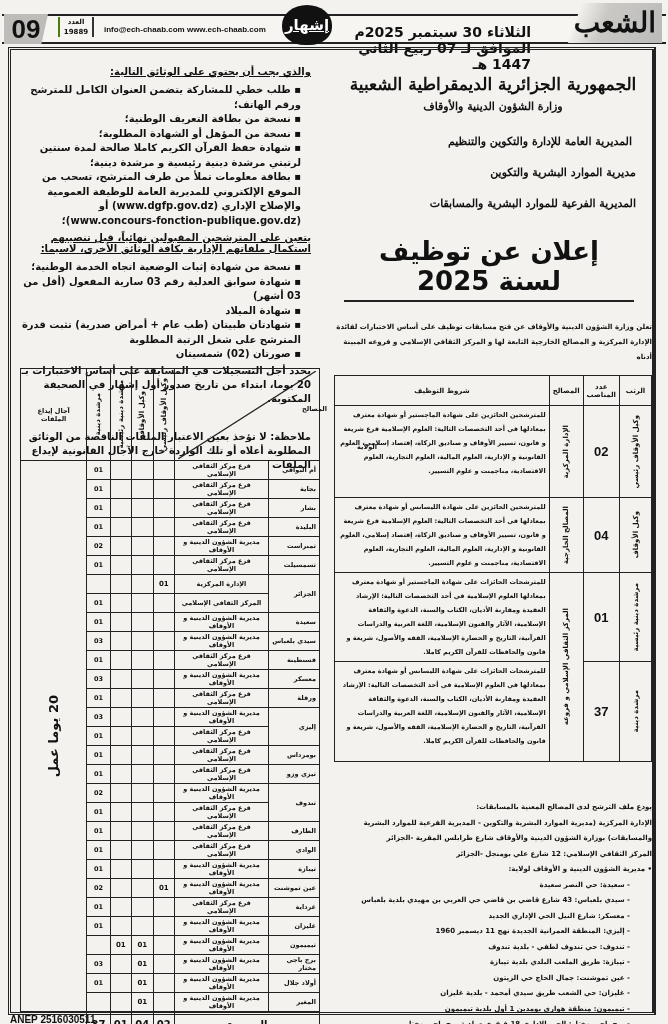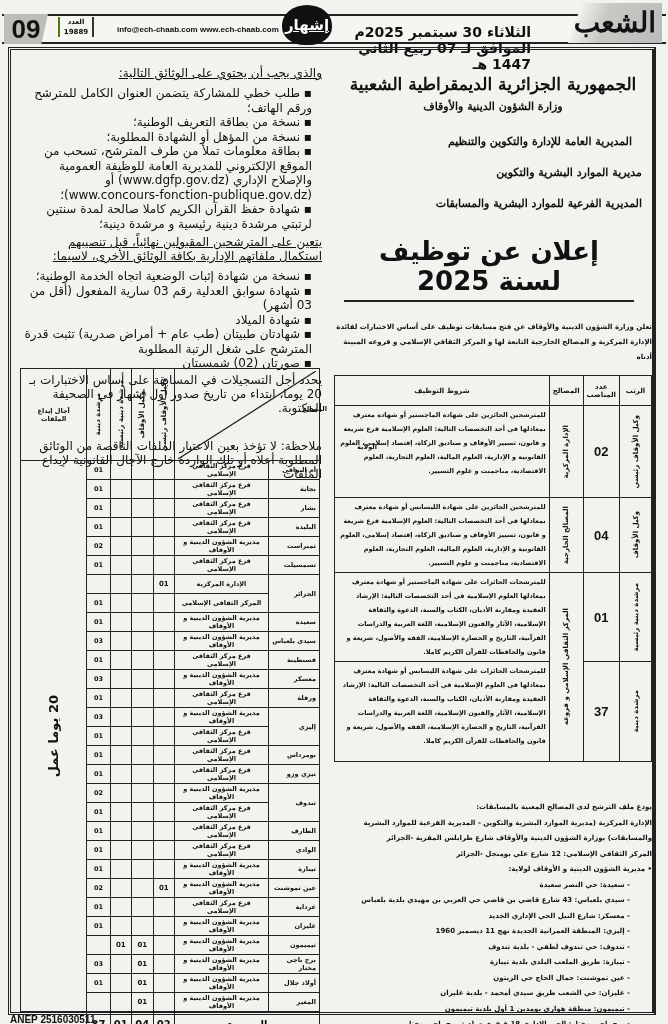--- a/index.html
+++ b/index.html
@@ -4,51 +4,51 @@
 <style>
   * { box-sizing: border-box; margin: 0; padding: 0; }
   html, body { width: 668px; height: 1024px; background: #f3f2ee; overflow: hidden; }
   body { font-family: "DejaVu Sans", sans-serif; color: #111; position: relative; }
 
   
   .masthead { position: absolute; left: 0; top: 0; width: 668px; height: 46px; }
   .mast-band { position: absolute; left: 2px; top: 14px; width: 664px; height: 30px; border-top: 2px solid #222; border-bottom: 2px solid #222; background: #f6f5f1; }
   .page-num { position: absolute; left: 4px; top: 14px; width: 44px; height: 30px; background: #bdbcb8; font: bold 26px "Liberation Sans", sans-serif; color: #111; text-align: center; line-height: 30px; clip-path: polygon(0 0, 100% 0, 85% 100%, 0 100%); }
   .issue { position: absolute; left: 58px; top: 17px; width: 36px; text-align: center; font-size: 7px; line-height: 10px; font-weight: bold; border-left: 2px solid #4d7c0f; border-right: 2px solid #333; }
-  .contact { position: absolute; left: 117px; top: 25px; font: bold 8px "Liberation Sans", sans-serif; text-align: right; }
+  .contact { position: absolute; left: 104px; top: 25px; font: bold 8px "Liberation Sans", sans-serif; text-align: right; }
   .ishhar { position: absolute; left: 282px; top: 5px; width: 50px; height: 40px; background: #111; color: #fff; border-radius: 50% 50% 45% 45%; text-align: center; font-weight: bold; font-size: 15px; line-height: 40px; text-decoration: underline; }
   .dateline { position: absolute; left: 331px; top: 24px; font-size: 14px; font-weight: bold; direction: rtl; width: 200px; text-align: right; }
   .logo { position: absolute; right: 6px; top: 3px; width: 94px; height: 40px; background: linear-gradient(110deg,#f6f5f1 10%,#c9c8c4 40%,#bbb 100%); font: bold 28px "DejaVu Serif", serif; text-align: center; line-height: 40px; clip-path: polygon(15% 0,100% 0,100% 100%,0 100%); }
 
   
   .frame { position: absolute; left: 8px; top: 47px; width: 648px; height: 968px; border: 3px double #222; border-right: 4px solid #222; }
 
   
   .right { position: absolute; left: 334px; top: 60px; width: 318px; direction: rtl; }
   .h-rep { text-align: center; font: bold 17px "DejaVu Serif", serif; margin-top: 14px; }
   .h-min { text-align: center; font: bold 11px "DejaVu Serif", serif; margin-top: 6px; }
   .h-dir { font: bold 11px "DejaVu Serif", serif; margin-top: 22px; padding-right: 20px; }
-  .h-dir2 { font: bold 11px "DejaVu Serif", serif; margin-top: 18px; padding-right: 10px; }
+  .h-dir2 { font: bold 11px "DejaVu Serif", serif; margin-top: 18px; padding-right: 16px; }
   .announce { text-align: center; font: bold 26px "DejaVu Sans", sans-serif; margin-top: 26px; padding-bottom: 4px; border-bottom: 2px solid #222; width: 290px; margin-left: 10px; margin-right: auto; }
   .intro { font-size: 7px; font-weight: bold; line-height: 15px; margin-top: 18px; }
   table { border-collapse: collapse; }
   .tbl-right { width: 318px; margin-top: 10px; font-size: 6.5px; }
   .tbl-right th, .tbl-right td { border: 1.5px solid #222; padding: 2px 3px; }
   .tbl-right th { font-size: 7px; height: 30px; }
   .tbl-right td.cond { line-height: 14px; font-weight: bold; vertical-align: top; }
   .tbl-right td.num { text-align: center; font: bold 13px "Liberation Sans", sans-serif; }
   .vert { writing-mode: vertical-rl; transform: rotate(180deg); font-weight: bold; font-size: 7px; text-align: center; margin: auto; }
   .addresses { font-size: 7px; font-weight: bold; line-height: 15.5px; margin-top: 38px; }
   .addresses .title { }
   .addresses ul { list-style: none; padding-right: 22px; }
   .addresses ul li::before { content: "- "; }
   .addresses .bullet::before { content: "• "; }
 
   
-  .left { position: absolute; left: 22px; top: 66px; width: 300px; direction: rtl; font-size: 12px; font-weight: normal; }
+  .left { position: absolute; left: 11px; top: 66px; width: 300px; direction: rtl; font-size: 10px; font-weight: bold; }
   .left .title { text-decoration: underline; margin-bottom: 6px; }
   .left ul { list-style: none; padding-right: 10px; }
   .left ul li { line-height: 14.5px; }
   .left ul li::before { content: "▪ "; }
   .left .para { line-height: 14px; margin-top: 2px; }
   .tbl-left { position: absolute; left: 20px; top: 368px; width: 300px; font-size: 6.5px; font-weight: bold; direction: rtl; }
   .tbl-left th, .tbl-left td { border: 1.5px solid #222; height: 19px; padding: 0 3px; text-align: center; }
   .tbl-left td.wil { text-align: right; width: 50px; }
   .tbl-left td.svc { width: 92px; }
   .tbl-left td.n { width: 22px; font-size: 7px; }
@@ -155,22 +155,22 @@
     </ul>
   </div>
 </div>
 
 <div class="left">
   <div class="title">والذي يجب أن يحتوي على الوثائق التالية:</div>
   <ul>
     <li>طلب خطي للمشاركة يتضمن العنوان الكامل للمترشح ورقم الهاتف؛</li>
     <li>نسخة من بطاقة التعريف الوطنية؛</li>
     <li>نسخة من المؤهل أو الشهادة المطلوبة؛</li>
+    <li>شهادة حفظ القرآن الكريم كاملا صالحة لمدة سنتين لرتبتي مرشدة دينية رئيسية و مرشدة دينية؛</li>
     <li>بطاقة معلومات تملأ من طرف المترشح، تسحب من الموقع الإلكتروني للمديرية العامة للوظيفة العمومية والإصلاح الإداري (www.dgfp.gov.dz) أو (www.concours-fonction-publique.gov.dz)؛</li>
-    <li>شهادة حفظ القرآن الكريم كاملا صالحة لمدة سنتين لرتبتي مرشدة دينية رئيسية و مرشدة دينية؛</li>
   </ul>
   <div class="title" style="margin-top:4px">يتعين على المترشحين المقبولين نهائياً، قبل تنصيبهم استكمال ملفاتهم الإدارية بكافة الوثائق الأخرى، لاسيما:</div>
   <ul>
     <li>نسخة من شهادة إثبات الوضعية اتجاه الخدمة الوطنية؛</li>
     <li>شهادة سوابق العدلية رقم 03 سارية المفعول (أقل من 03 أشهر)</li>
     <li>شهادة الميلاد</li>
     <li>شهادتان طبيتان (طب عام + أمراض صدرية) تثبت قدرة المترشح على شغل الرتبة المطلوبة</li>
     <li>صورتان (02) شمسيتان</li>
   </ul>
   <div class="para">يحدد أجل التسجيلات في المسابقة على أساس الاختبارات بـ 20 يوما، ابتداء من تاريخ صدور أول إشهار في الصحيفة المكتوبة.</div>

